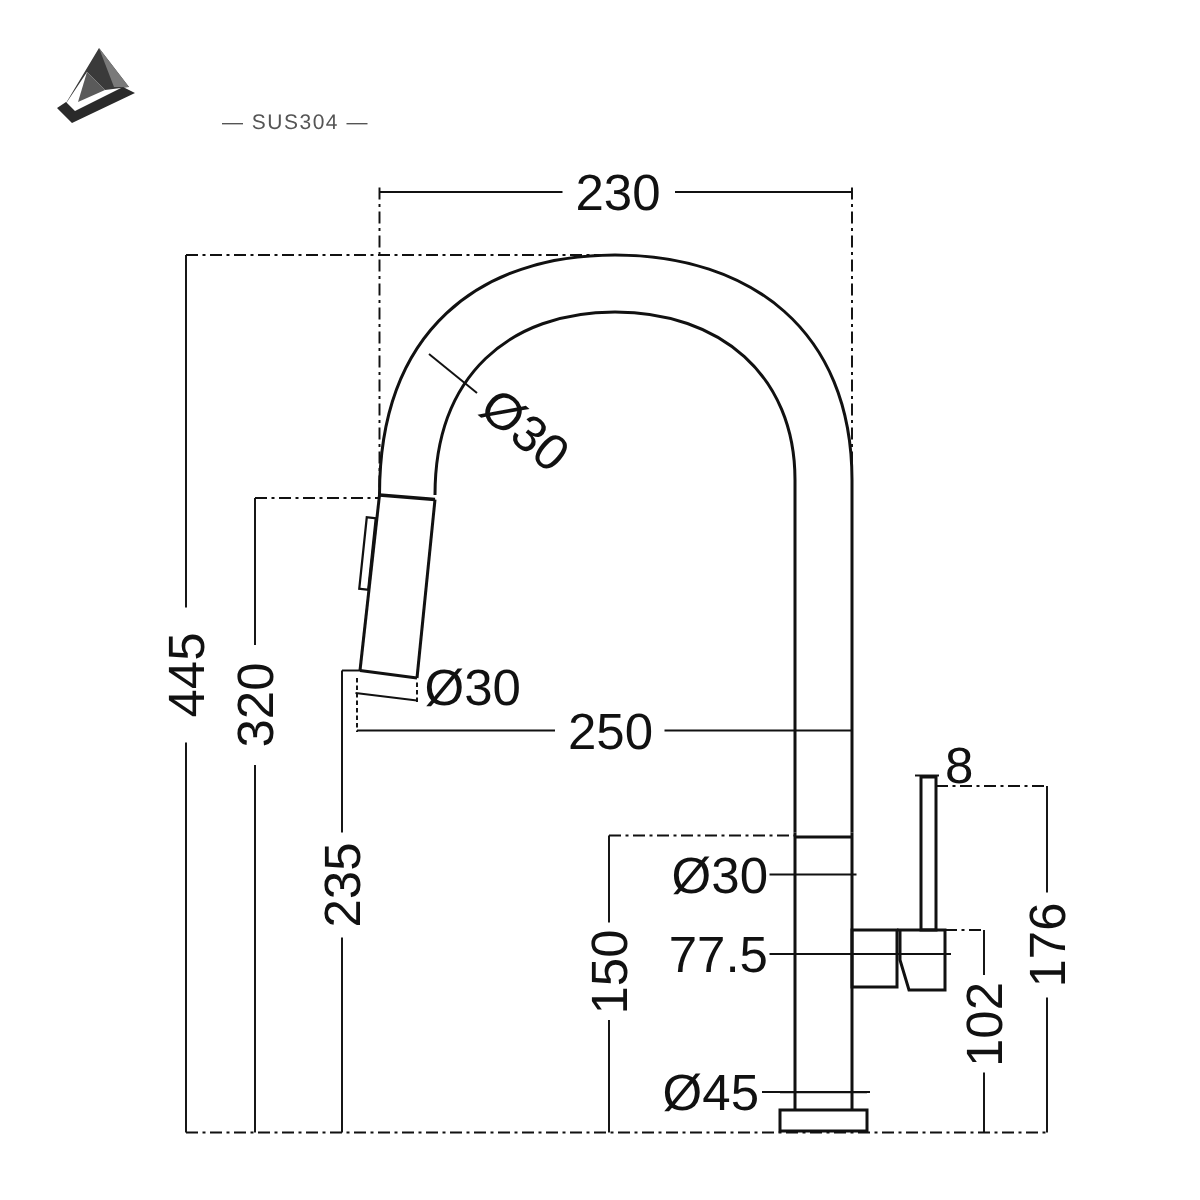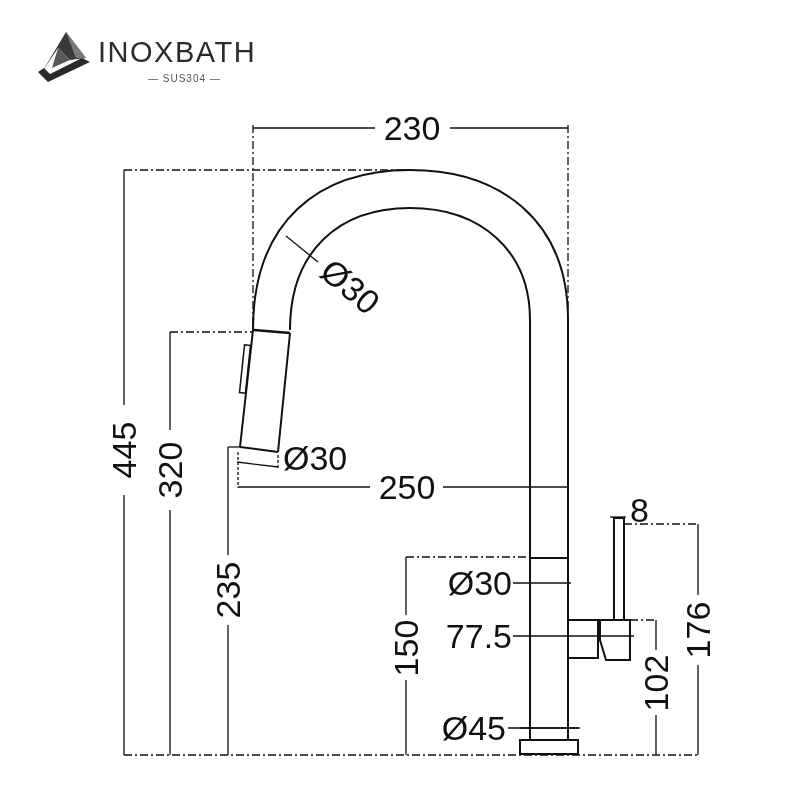--- a/index.html
+++ b/index.html
@@ -1,34 +1,33 @@
 <!DOCTYPE html>
 <html><head>
   <meta charset="utf-8">
   <style>
     html, body { margin: 0; padding: 0; background: #ffffff; }
     body { width: 800px; height: 800px; position: relative; overflow: hidden; font-family: "Liberation Sans", sans-serif; }
     .logo { position: absolute; left: 36px; top: 28px; width: 230px; height: 60px; }
     .logo-icon { position: absolute; left: 0; top: 0; width: 60px; height: 58px; }
     .brand-name { position: absolute; left: 62px; top: 8px; font-size: 29px; letter-spacing: 1.5px; color: #2b2b2b; font-family: "Liberation Sans", sans-serif; }
-    .brand-sub { position: absolute; left: 112px; top: 45px; font-size: 10px; color: #555; letter-spacing: 1px; font-family: "Liberation Sans", sans-serif; text-align: right; }
+    .brand-sub { position: absolute; left: 112px; top: 45px; font-size: 14px; color: #555; letter-spacing: 1px; font-family: "Liberation Sans", sans-serif; text-align: right; }
     svg.drawing { position: absolute; left: 0; top: 0; }
     .dim-text { font-family: "Liberation Sans", sans-serif; font-size: 34px; fill: #111; }
   </style>
 </head>
 <body>
 
 <div class="logo">
   <svg class="logo-icon" viewBox="0 0 60 58">
     <polygon points="6,44 30,4 50,30 34,32 22,20" fill="#3a3a3a"></polygon>
     <polygon points="30,4 50,30 40,30" fill="#7a7a7a"></polygon>
     <polygon points="22,20 34,32 16,40" fill="#5a5a5a"></polygon>
     <polygon points="2,44 12,54 54,34 46,30 14,46 8,40" fill="#2a2a2a"></polygon>
   </svg>
-  <div class="brand-name">INOXBATH</div>
   <div class="brand-sub">— SUS304 —</div>
 </div>
 
 <svg class="drawing" width="800" height="800" viewBox="0 0 800 800">
   <g fill="none" stroke="#111" stroke-width="2">
 
     <path d="M 253 330 C 253 220 320 170 410 170 C 500 170 568 220 568 320 L 568 555"></path>
 
     <path d="M 290 330 C 290 250 340 208 410 208 C 480 208 530 250 530 320 L 530 555"></path>
 

